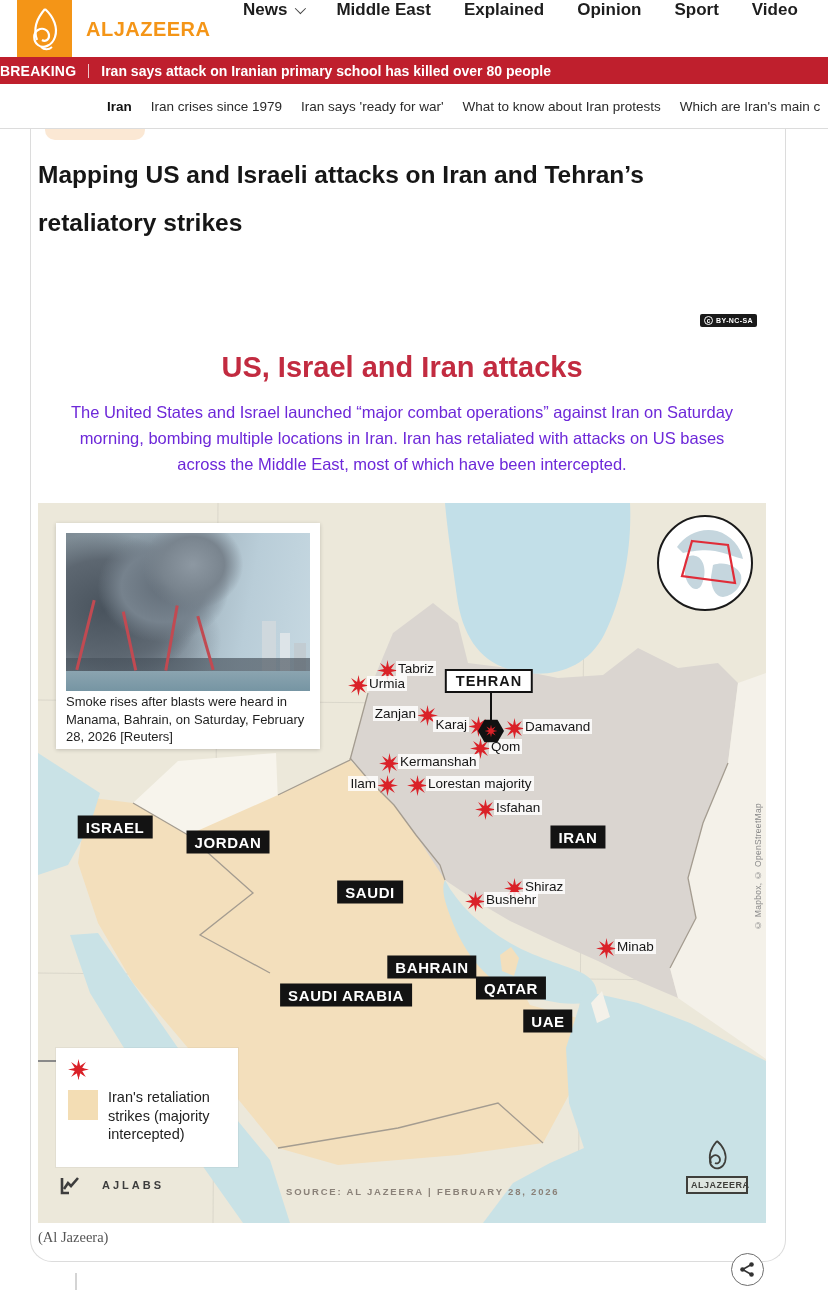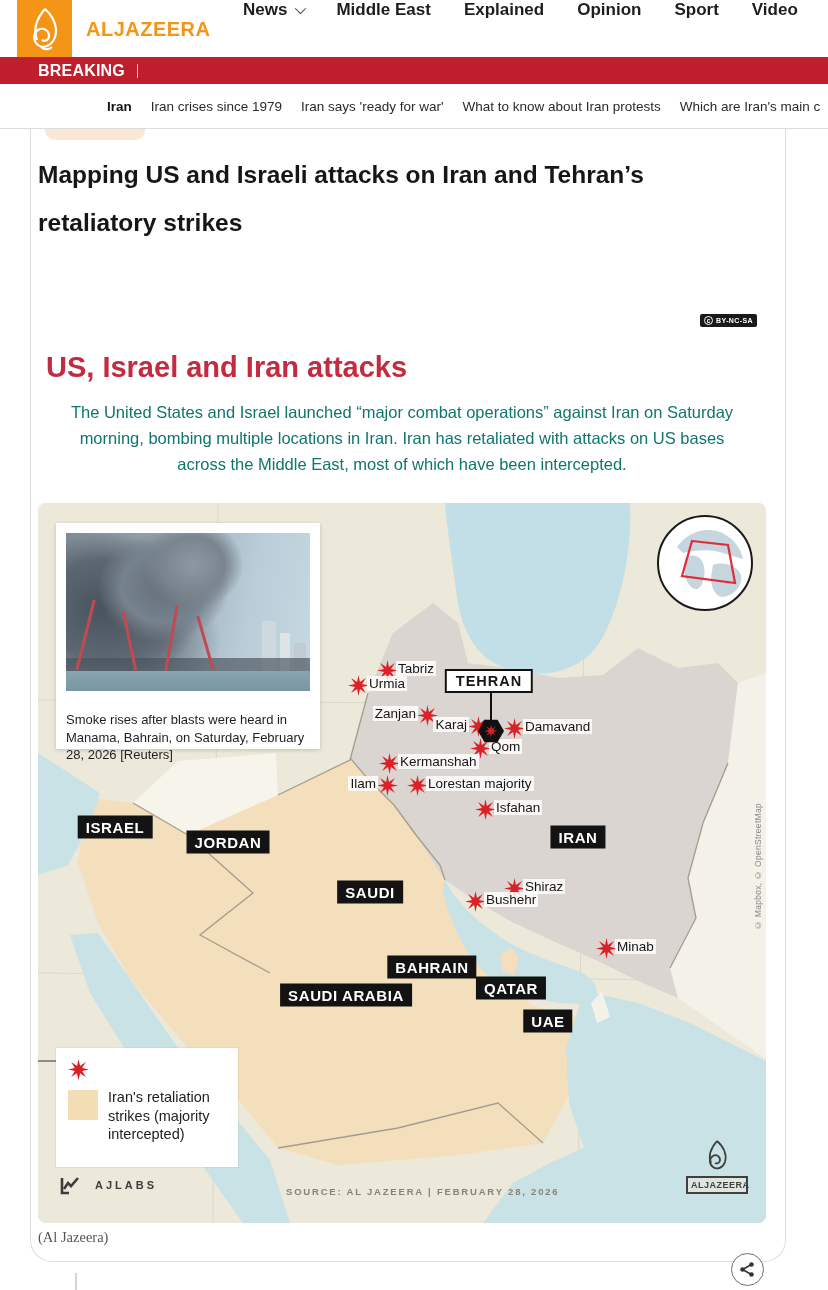--- a/index.html
+++ b/index.html
@@ -10,42 +10,42 @@
   }
   
   .topnav { position:absolute; left:0; top:0; width:828px; height:57px; background:#fff; z-index:40; }
   .logo-sq { position:absolute; left:17px; top:0; width:55px; height:57px; background:#f49517; display:flex; align-items:center; justify-content:center; }
   .brand { position:absolute; left:86px; top:18px; font-size:20px; font-weight:bold; color:#f49517; letter-spacing:0.5px; }
   .mainnav { position:absolute; left:243px; top:0; height:57px; display:flex; gap:33px; align-items:flex-start; white-space:nowrap; }
   .nav-item { font-size:17px; font-weight:bold; color:#1d1d1d; cursor:pointer; display:flex; align-items:center; gap:6px; }
   .nav-item.chevron::after { content:""; width:7px; height:7px; border-right:1.6px solid #444; border-bottom:1.6px solid #444; transform:rotate(45deg) translateY(-2px); margin-left:2px; }
   
   .breaking { position:absolute; left:0; top:57px; width:828px; height:27px; background:#bf1f2d; z-index:40; display:flex; align-items:center; color:#fff; }
-  .breaking-label { font-weight:bold; font-size:16px; margin-left:38px; letter-spacing:0.2px; }
+  .breaking-label { font-weight:bold; font-size:14px; letter-spacing:0.2px; }
   .breaking-sep { width:1px; height:14px; background:rgba(255,255,255,.75); margin:0 12px; }
   .breaking-headline { font-weight:bold; font-size:14px; cursor:pointer; }
   
   .subnav { position:absolute; left:0; top:84px; width:828px; height:45px; background:#fff; border-bottom:1px solid #dcdcdc; z-index:39; display:flex; align-items:center; gap:19px; padding-left:107px; white-space:nowrap; overflow:hidden; }
   .subnav-item { font-size:13.5px; color:#2a2a2a; cursor:pointer; }
   .subnav-item.active { font-weight:bold; color:#111; }
   
   .card { position:absolute; left:30px; top:110px; width:756px; height:1152px; background:#fff; border:1px solid #dcdcdc; border-top:none; border-radius:0 0 22px 22px; z-index:10; }
   .time-pill { position:absolute; left:45px; top:121px; width:100px; height:19px; background:#fbe8d4; border-radius:0 0 10px 10px; z-index:11; }
   .time-pill .tick { position:absolute; left:12px; top:2px; width:7px; height:4px; border-bottom:2px solid #3a3a3a; border-radius:50%; transform:rotate(-20deg); }
   .headline { position:absolute; left:38px; top:151px; width:690px; font-size:24.5px; line-height:48px; font-weight:bold; color:#161616; z-index:11; }
   .intro { position:absolute; left:38px; top:226px; width:700px; font-family:"Liberation Serif", serif; font-size:19.5px; line-height:30px; color:#1f1f1f; z-index:11; }
   .intro a { color:#2f6fa7; text-decoration:underline; cursor:pointer; }
   .cc-badge { position:absolute; left:700px; top:314px; height:13px; background:#1a1a1a; border-radius:2px; display:flex; align-items:center; gap:3px; padding:0 4px; z-index:11; }
   .cc-circle { width:9px; height:9px; border:1px solid #fff; border-radius:50%; color:#fff; font-size:6.5px; font-weight:bold; display:flex; align-items:center; justify-content:center; }
   .cc-text { color:#fff; font-size:7px; font-weight:bold; letter-spacing:0.4px; }
-  .gfx-title { position:absolute; left:46px; top:351px; width:728px; font-size:29px; font-weight:bold; color:#c22b40; z-index:11; }
-  .gfx-sub { position:absolute; left:68px; top:399px; width:668px; text-align:center; font-size:16.5px; line-height:26px; color:#0f766e; z-index:11; }
+  .gfx-title { position:absolute; left:38px; top:351px; width:728px; text-align:center; font-size:29px; font-weight:bold; color:#c22b40; z-index:11; }
+  .gfx-sub { position:absolute; left:68px; top:399px; width:668px; text-align:center; font-size:16.5px; line-height:26px; color:#6d28d9; z-index:11; }
   .credit { position:absolute; left:38px; top:1229px; font-family:"Liberation Serif", serif; font-size:14.5px; color:#555; z-index:11; }
   
-  .map { position:absolute; left:38px; top:503px; width:728px; height:720px; background:#ece8da; border-radius:8px; overflow:hidden; z-index:11; }
+  .map { position:absolute; left:38px; top:503px; width:728px; height:720px; background:#ece8da; border-radius:0; overflow:hidden; z-index:11; }
   .map svg.base { position:absolute; left:0; top:0; }
   
   .strike { position:absolute; width:0; height:0; z-index:5; }
   .burst { display:block; width:21px; height:21px; background:#da2128;
     clip-path:polygon(100% 50%,66.6% 56.9%,85.4% 85.4%,56.9% 66.6%,50% 100%,43.1% 66.6%,14.6% 85.4%,33.4% 56.9%,0% 50%,33.4% 43.1%,14.6% 14.6%,43.1% 33.4%,50% 0%,56.9% 33.4%,85.4% 14.6%,66.6% 43.1%); }
   .strike > .burst { position:absolute; left:-10px; top:-10px; }
   .strike-lbl { position:absolute; left:9px; top:-9px; font-size:13.5px; color:#161616; background:rgba(255,255,255,.82); padding:0 2px; white-space:nowrap; }
   .strike.left .strike-lbl { left:auto; right:9px; }
   
   .capital { position:absolute; width:0; height:0; z-index:6; }
@@ -64,34 +64,34 @@
     background:
       radial-gradient(ellipse 70px 62px at 52% 20%, #8d98a2 0%, #79848e 45%, transparent 72%),
       radial-gradient(ellipse 88px 74px at 40% 34%, #636e79 0%, #76828d 48%, transparent 75%),
       radial-gradient(ellipse 120px 95px at 16% 48%, #49535d 0%, #5d6771 52%, transparent 80%),
       radial-gradient(ellipse 100px 80px at 33% 68%, #646e79 0%, transparent 75%); }
   .sea-strip { position:absolute; left:0; bottom:0; width:100%; height:20px; background:linear-gradient(#8ba4b0,#7695a3); }
   .waterfront { position:absolute; left:0; bottom:18px; width:100%; height:22px;
     background:linear-gradient(transparent 0 30%, rgba(70,80,90,.65) 30%); }
   .bldg { position:absolute; background:#cfd8dd; }
   .crane { position:absolute; width:3px; background:#c14a52; bottom:20px; }
-  .photo-cap { margin-top:20px; font-size:13px; line-height:17.5px; color:#1f1f1f; }
+  .photo-cap { margin-top:2px; font-size:13px; line-height:17.5px; color:#1f1f1f; }
   
   .globe { position:absolute; left:617px; top:10px; width:100px; height:100px; z-index:7; }
   
   .legend { position:absolute; left:18px; top:545px; width:182px; background:#fff; padding:11px 12px; z-index:7; box-shadow:0 0 0 1px rgba(0,0,0,.04); }
   .legend-row { display:flex; gap:10px; align-items:flex-start; margin-bottom:8px; }
   .legend-row:last-child { margin-bottom:12px; }
   .legend-row .burst { width:22px; height:22px; flex:0 0 auto; margin-top:2px; }
   .legend-swatch { width:30px; height:30px; background:#f3ddb4; flex:0 0 auto; margin-top:2px; display:none; }
   .legend-row.area .legend-swatch { display:block; }
   .legend-lbl { font-size:14.5px; line-height:18.5px; color:#222; }
   .legend-dash { position:absolute; left:0; top:557px; width:60px; height:2px; background:#8a8a8a; z-index:6; }
   
-  .ajlabs { position:absolute; left:22px; top:672px; display:flex; align-items:center; gap:13px; z-index:7; }
+  .ajlabs { position:absolute; left:22px; top:672px; display:flex; align-items:center; gap:20px; z-index:7; }
   .ajlabs-text { font-size:11px; font-weight:bold; letter-spacing:3px; color:#3d3d3d; }
   .source-line { position:absolute; left:248px; top:683px; font-size:9.5px; font-weight:bold; letter-spacing:1.8px; color:#8a8178; z-index:7; }
   .map-logo { position:absolute; left:648px; top:636px; width:62px; text-align:center; z-index:7; }
   .map-logo-box { border:2px solid #3f3f3b; padding:2px 3px; font-size:9px; font-weight:bold; letter-spacing:0.5px; color:#3f3f3b; margin-top:1px; background:rgba(236,232,218,.55); }
   .attribution { position:absolute; right:3px; top:300px; writing-mode:vertical-rl; transform:rotate(180deg); font-size:8.5px; color:#8a8a8a; letter-spacing:0.3px; z-index:7; }
   
   .share-btn { position:absolute; left:731px; top:1253px; width:33px; height:33px; border-radius:50%; background:#fff; border:1.5px solid #6e6e6e; z-index:20; display:flex; align-items:center; justify-content:center; cursor:pointer; }
   .below-line { position:absolute; left:75px; top:1273px; width:2px; height:17px; background:#d4d4d4; }
 </style>
 </head>
@@ -348,20 +348,21 @@
         <div class="nav-item">Sport</div>
 
         <div class="nav-item">Video</div>
 
       </nav>
   </div>
 
   <div class="breaking">
     <span class="breaking-label">BREAKING</span>
     <span class="breaking-sep"></span>
+    <span class="breaking-headline">Iran says attack on Iranian primary school has killed over 80 people</span>
   </div>
 
   <div class="subnav">
 
       <div class="subnav-item active">Iran</div>
 
       <div class="subnav-item">Iran crises since 1979</div>
 
       <div class="subnav-item">Iran says 'ready for war'</div>
 

